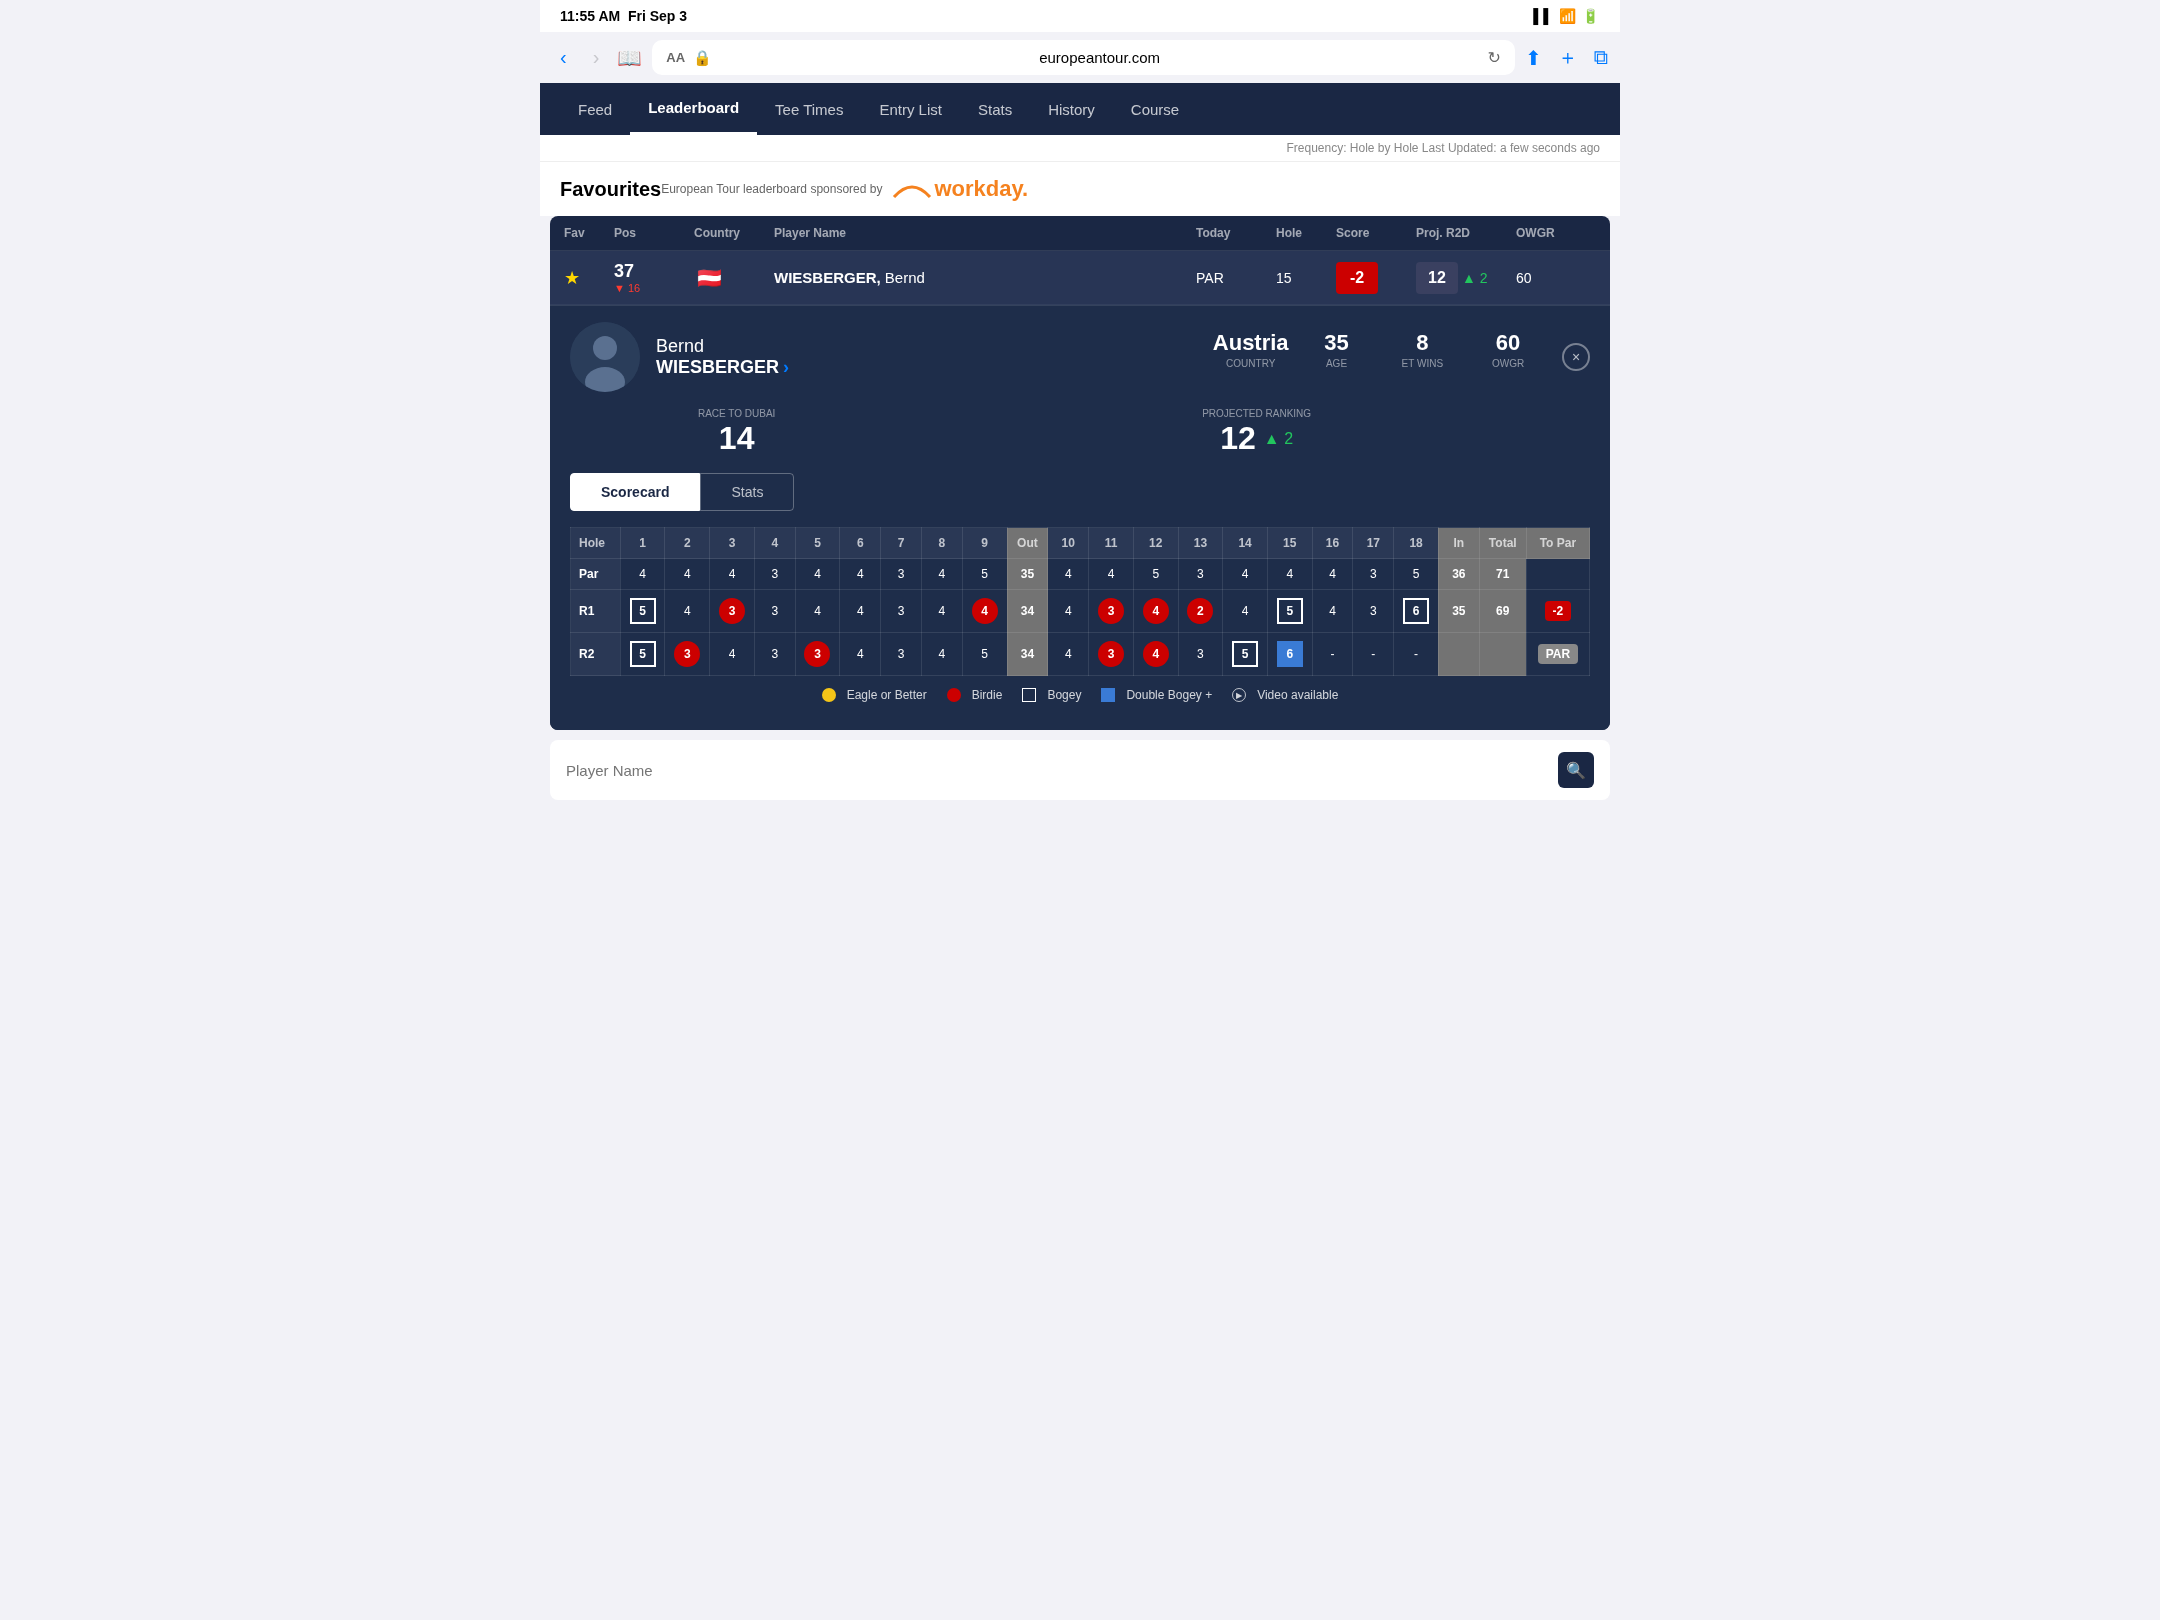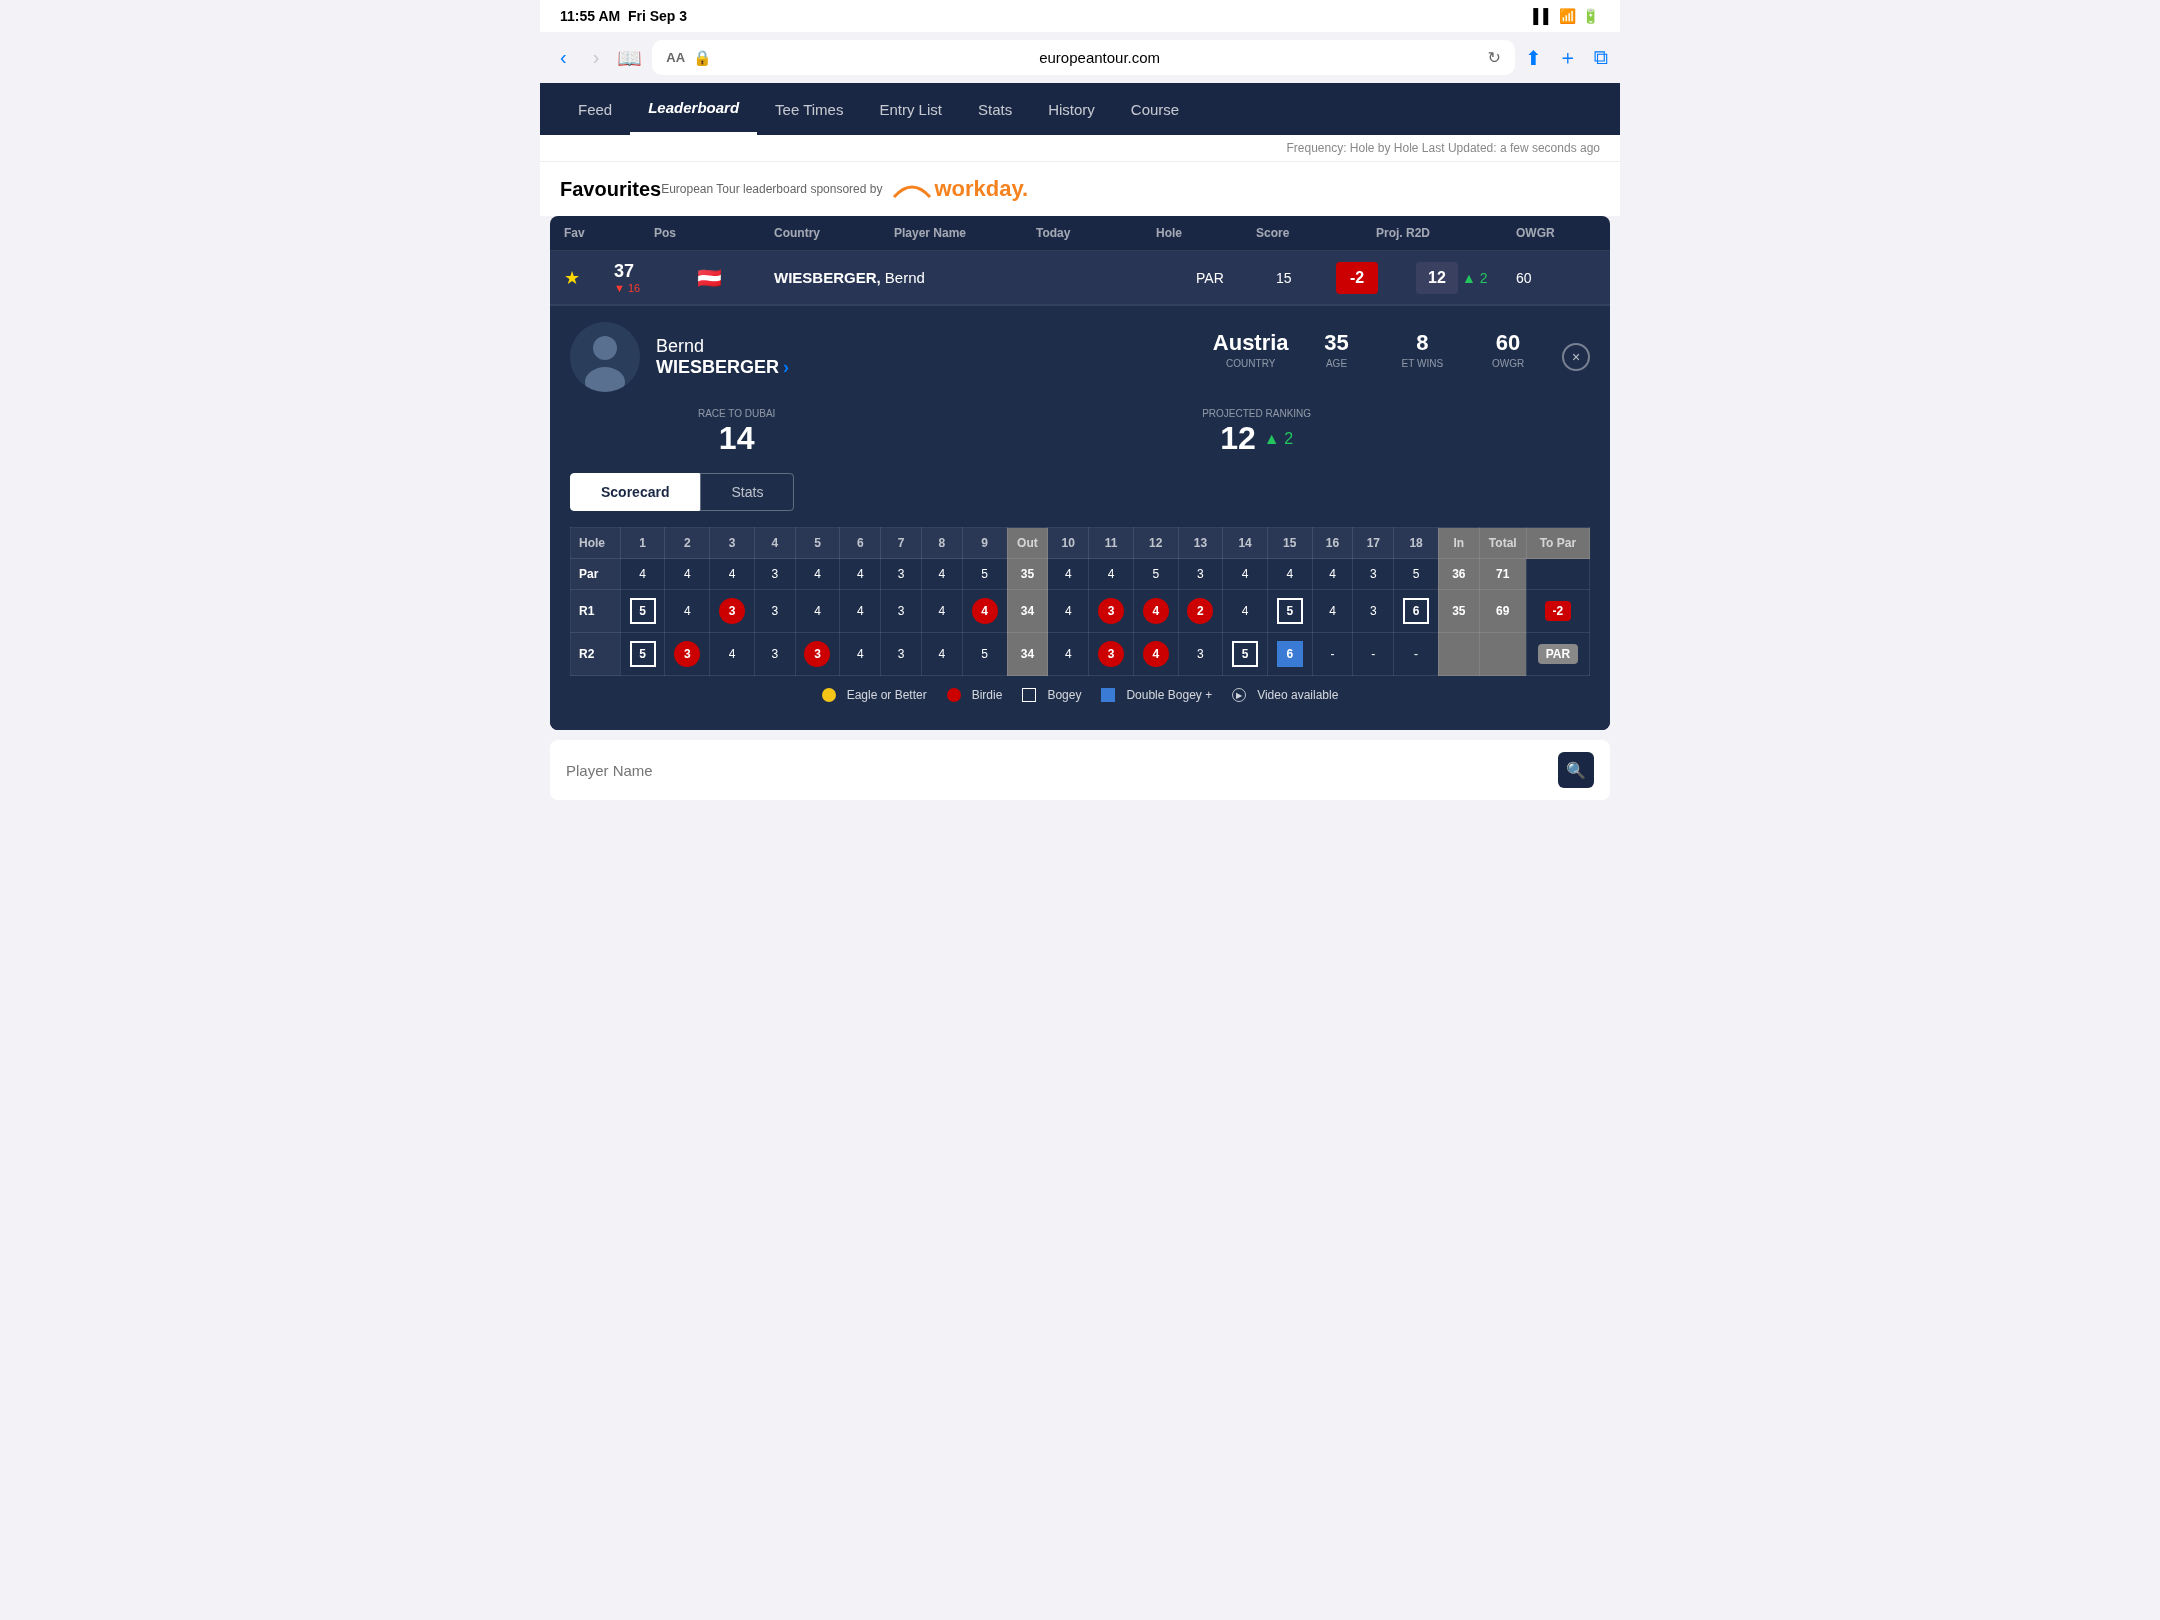--- a/index.html
+++ b/index.html
@@ -82,21 +82,20 @@
       color: rgba(255,255,255,0.75);
       text-decoration: none;
       padding: 16px 18px;
       font-size: 15px;
       white-space: nowrap;
     }
     .site-nav a.active {
       color: white;
       border-bottom: 3px solid white;
       font-weight: 600;
-      font-style: italic;
     }
 
     
     .update-bar {
       background: white;
       text-align: right;
       padding: 6px 20px;
       font-size: 12px;
       color: #888;
       border-bottom: 1px solid #eee;
@@ -124,21 +123,20 @@
 
     .leaderboard-header {
       display: grid;
       grid-template-columns: 50px 80px 80px 1fr 80px 60px 80px 100px 80px;
       padding: 10px 14px;
       color: rgba(255,255,255,0.6);
       font-size: 12px;
       font-weight: 600;
       border-bottom: 1px solid rgba(255,255,255,0.1);
       align-items: center;
-      gap: 40px;
     }
 
     .leaderboard-row {
       display: grid;
       grid-template-columns: 50px 80px 80px 1fr 80px 60px 80px 100px 80px;
       padding: 10px 14px;
       color: white;
       font-size: 14px;
       align-items: center;
       border-bottom: 1px solid rgba(255,255,255,0.05);

